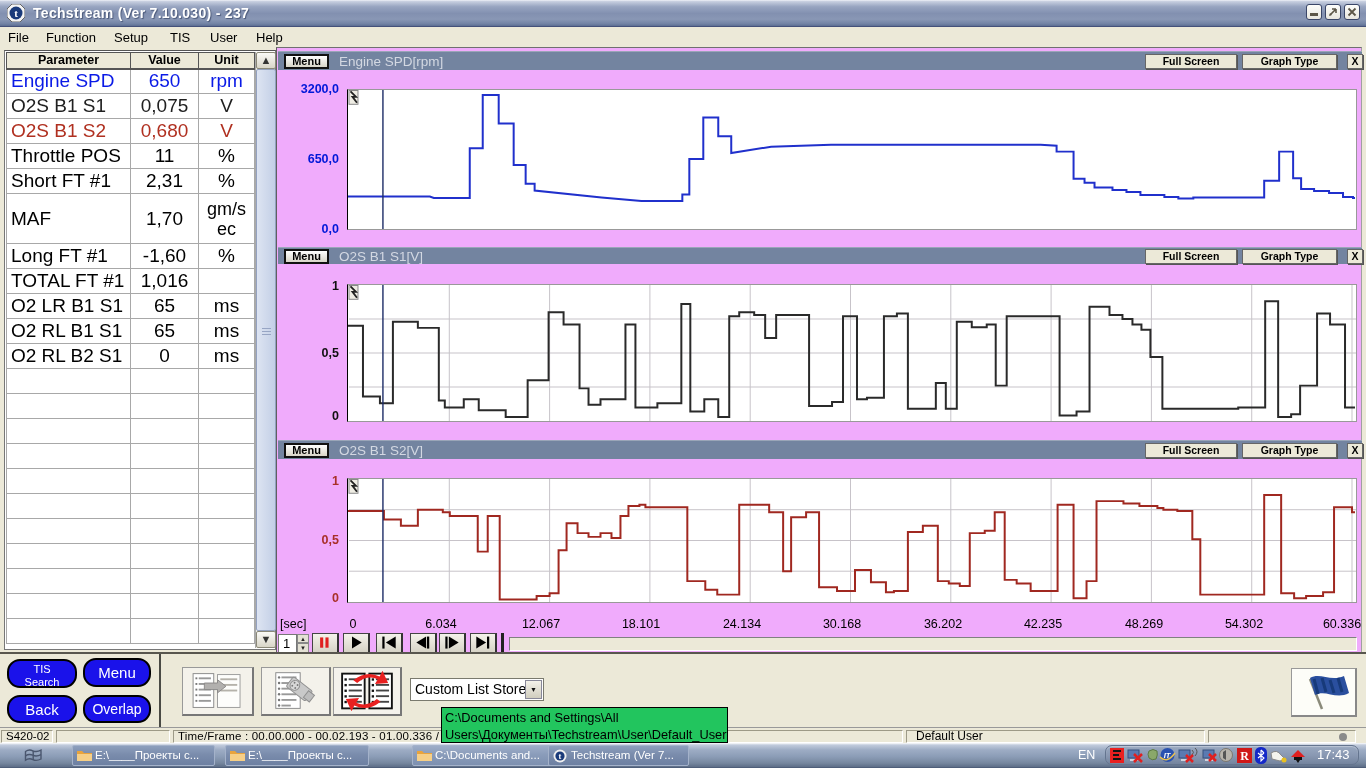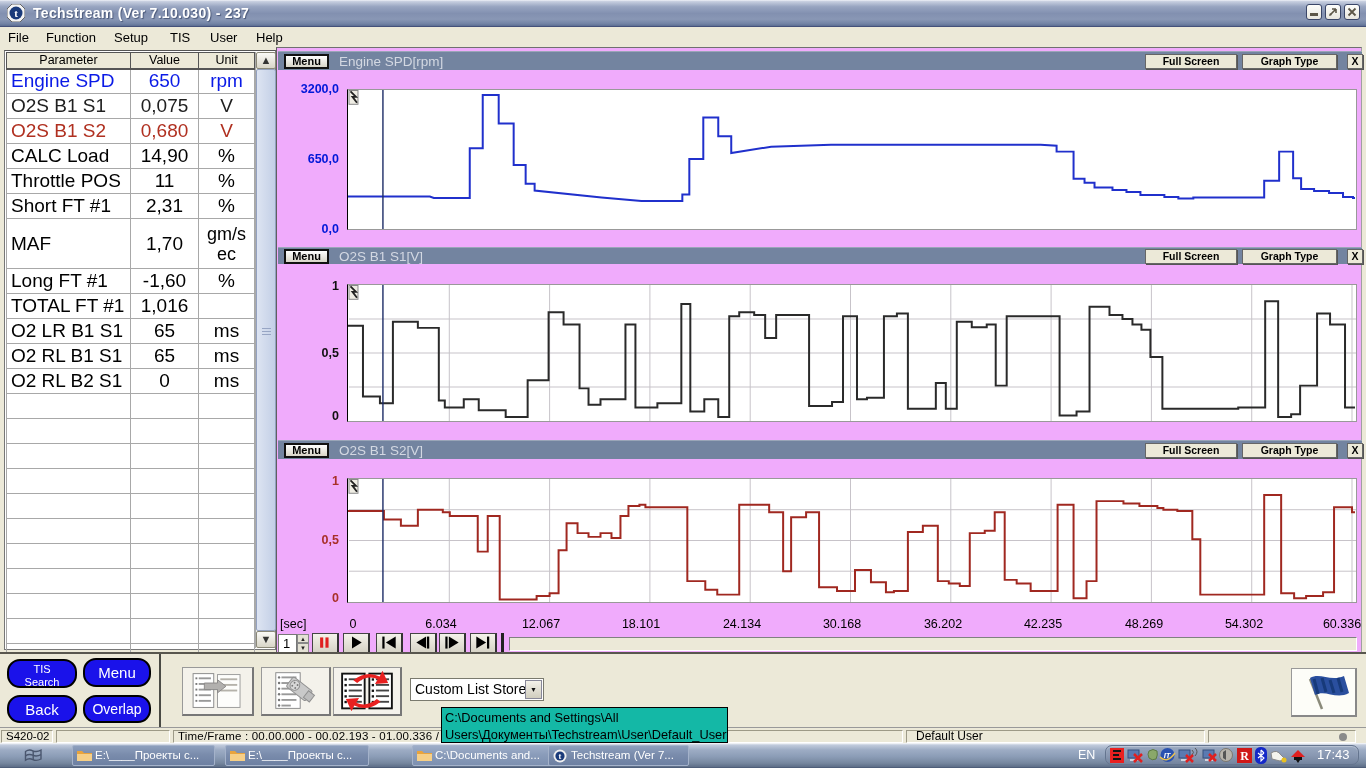--- a/index.html
+++ b/index.html
@@ -16,21 +16,21 @@
  border:1px solid #3a4668;border-radius:3px;color:#4c473a;font-size:10px;font-weight:bold;
  text-align:center;line-height:14px}
 
 #menubar{left:0;top:27px;width:1366px;height:20px;background:#ece9d8;font-size:13px;color:#000}
 #menubar span{position:absolute;top:3px}
 
 #lpanel{left:4px;top:50px;width:272px;height:600px;background:#fff;
  border:1px solid #777;border-top:1px solid #555}
 #dtab{border-collapse:collapse;table-layout:fixed;width:248px;position:absolute;left:1px;top:1px}
 #dtab td,#dtab th{border:1px solid #a8a8a8;overflow:hidden;white-space:nowrap}
-#dtab th{height:16px;font-size:12.5px;font-weight:normal;background:#ece9d8;border:1px solid #555;border-bottom:2px solid #555}
+#dtab th{height:16px;font-size:12.5px;font-weight:bold;background:#ece9d8;border:1px solid #555;border-bottom:2px solid #555}
 #dtab td{height:25px;font-size:19px;padding:0}
 #dtab td.p{padding-left:4px}
 #dtab td.v,#dtab td.u{text-align:center}
 #dtab tr.e td{height:25px}
 .blu{color:#0a1ae6}.red2{color:#b03020}.gry{color:#202020}
 
 #vsb{left:250px;top:1px;width:20px;height:596px;background:#f4f3ec;border-left:1px solid #aaa}
 .sbtn{left:0;width:20px;height:17px;background:linear-gradient(180deg,#fafaf7,#d8d5c8);
  border:1px solid #8a8878;border-radius:2px;text-align:center;color:#333;font-size:11px;line-height:15px;font-weight:bold}
 #vthumb{left:0;top:17px;width:20px;height:562px;background:linear-gradient(90deg,#dde4f2,#c3cfe6);
@@ -116,25 +116,20 @@
         </tr>
 <tr class="gry">
           <td class="p">O2S B1 S1</td>
           <td class="v">0,075</td>
           <td class="u">V</td>
         </tr>
 <tr class="red2">
           <td class="p">O2S B1 S2</td>
           <td class="v">0,680</td>
           <td class="u">V</td>
-        </tr>
-<tr>
-          <td class="p">CALC Load</td>
-          <td class="v">14,90</td>
-          <td class="u">%</td>
         </tr>
 <tr>
           <td class="p">Throttle POS</td>
           <td class="v">11</td>
           <td class="u">%</td>
         </tr>
 <tr>
           <td class="p">Short FT #1</td>
           <td class="v">2,31</td>
           <td class="u">%</td>
@@ -550,15 +545,15 @@
   <rect x="147" y="0" width="12" height="17" rx="5.5" fill="#1428c8"></rect>
       <path d="M153,3 v11 l3,-3 -6,-5 m6,0 l-6,5 m3,-8 l3,3" stroke="#fff" stroke-width="1.1" fill="none"></path>
   <path d="M163,6 q6,-4 10,2 l4,4 -5,2 -8,-2 z" fill="#f4f4ee" stroke="#888"></path>
       <circle cx="176" cy="13" r="2.5" fill="#e8c020"></circle>
   <path d="M183,10 l7,-7 7,7 z" fill="#e02020"></path>
       <path d="M186,10 h8 v3 h-2 l-2,3 -2,-3 h-2 z" fill="#111"></path>
  </svg>
  <div class="abs" style="left:1317px;top:4px;color:#fff;font-size:13px">17:43</div>
 </div>
 
-<div class="abs" style="left:441px;top:707px;width:287px;height:36px;background:#14b8a6;border:1.5px solid #000;z-index:60;overflow:hidden">
+<div class="abs" style="left:441px;top:707px;width:287px;height:36px;background:#22c55e;border:1.5px solid #000;z-index:60;overflow:hidden">
  <div class="abs" style="left:3px;top:1px;font-size:12.8px;line-height:17px;white-space:nowrap">C:\Documents and Settings\All<br>Users\Документы\Techstream\User\Default_User</div>
 </div>
 
 </body></html>

